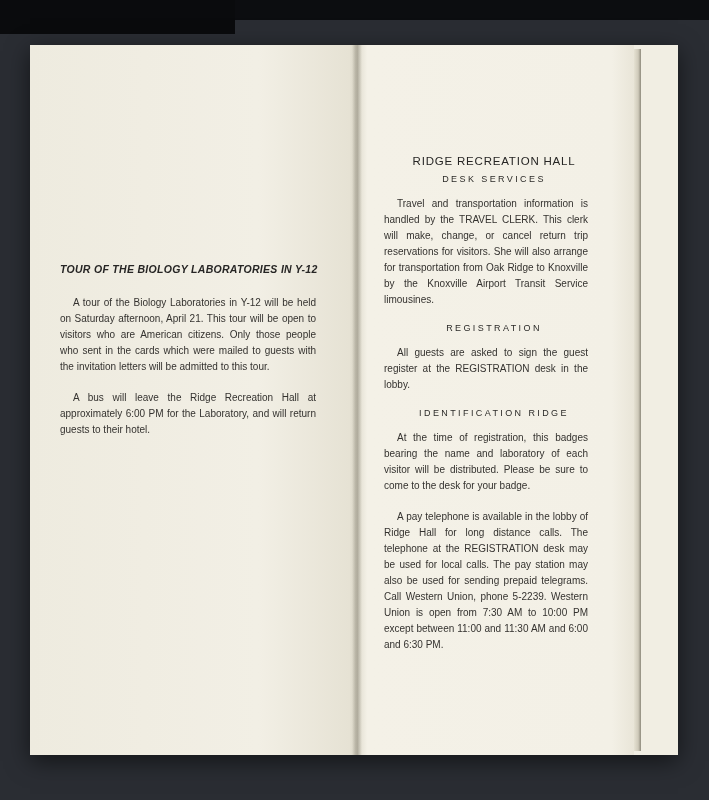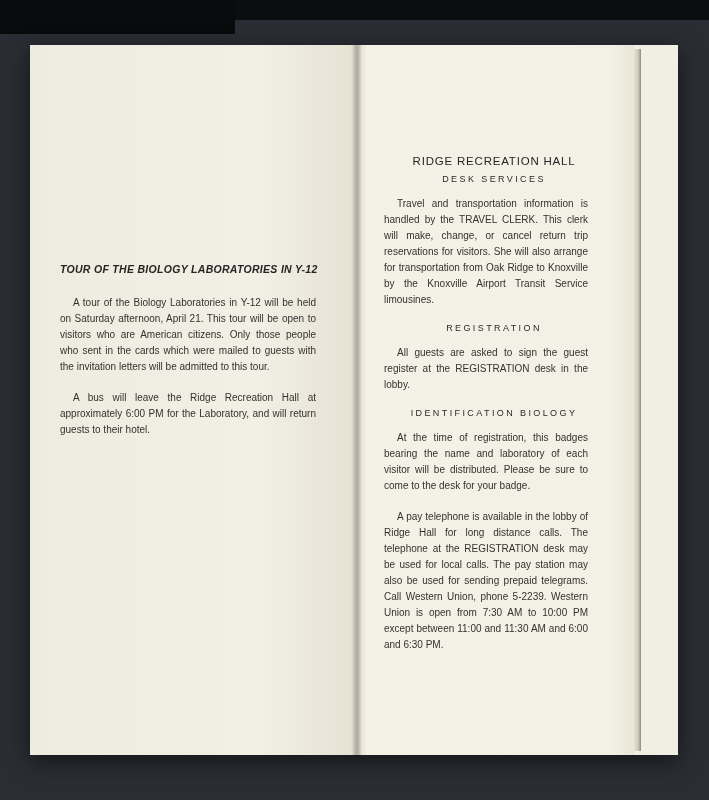--- a/index.html
+++ b/index.html
@@ -139,21 +139,21 @@
     <div class="page page-right">
       <div class="right-content">
         <div class="page-title">RIDGE RECREATION HALL</div>
 
         <div class="section-heading first">DESK SERVICES</div>
         <p class="para">Travel and transportation information is handled by the TRAVEL CLERK.  This clerk will make, change, or cancel return trip reservations for visitors.  She will also arrange for transportation from Oak Ridge to Knoxville by the Knoxville Airport Transit Service limousines.</p>
 
         <div class="section-heading">REGISTRATION</div>
         <p class="para">All guests are asked to sign the guest register at the REGISTRATION desk in the lobby.</p>
 
-        <div class="section-heading">IDENTIFICATION BIOLOGY</div>
+        <div class="section-heading">IDENTIFICATION RIDGE</div>
         <p class="para">At the time of registration, this badges bearing the name and laboratory of each visitor will be distributed.  Please be sure to come to the desk for your badge.</p>
 
         <p class="para">A pay telephone is available in the lobby of Ridge Hall for long distance calls.  The telephone at the REGISTRATION desk may be used for local calls.  The pay station may also be used for sending prepaid telegrams.  Call Western Union, phone 5-2239.  Western Union is open from 7:30 AM to 10:00 PM except between 11:00 and 11:30 AM and 6:00 and 6:30 PM.</p>
       </div>
       <div class="stack-edge"></div>
     </div>
 
     <div class="fold"></div>
   </div>
 </div>

